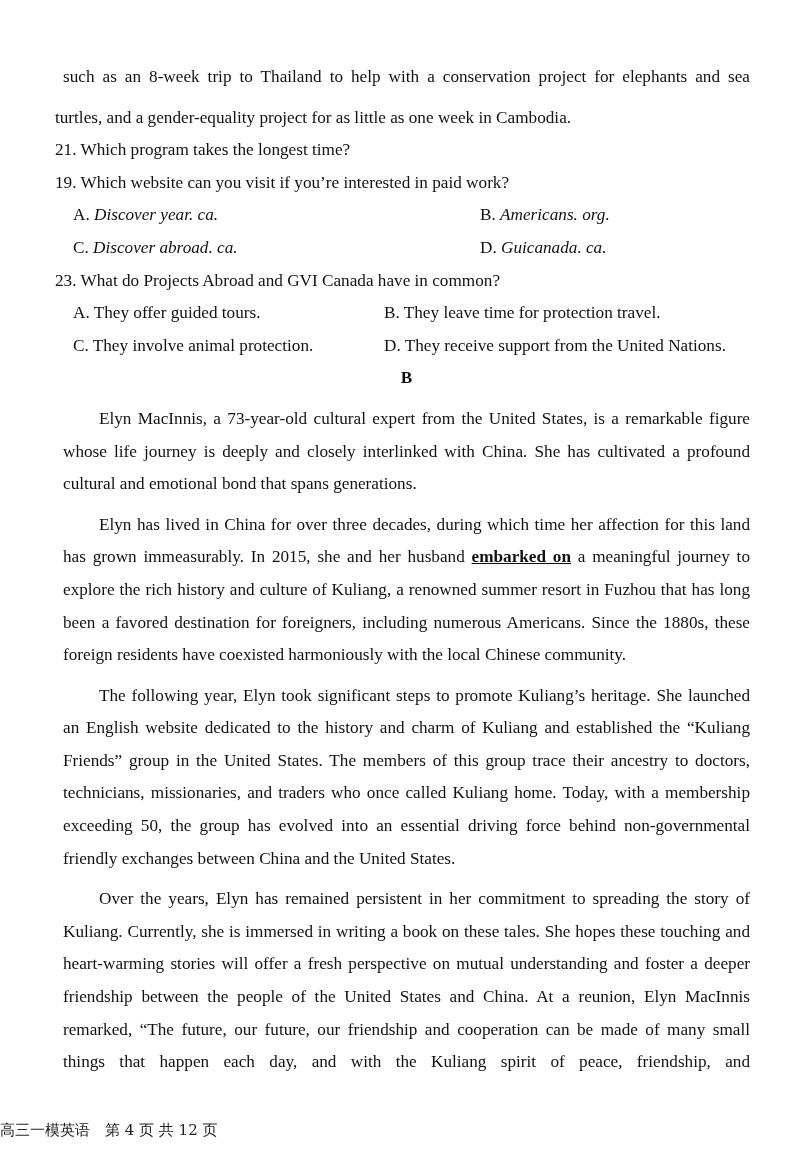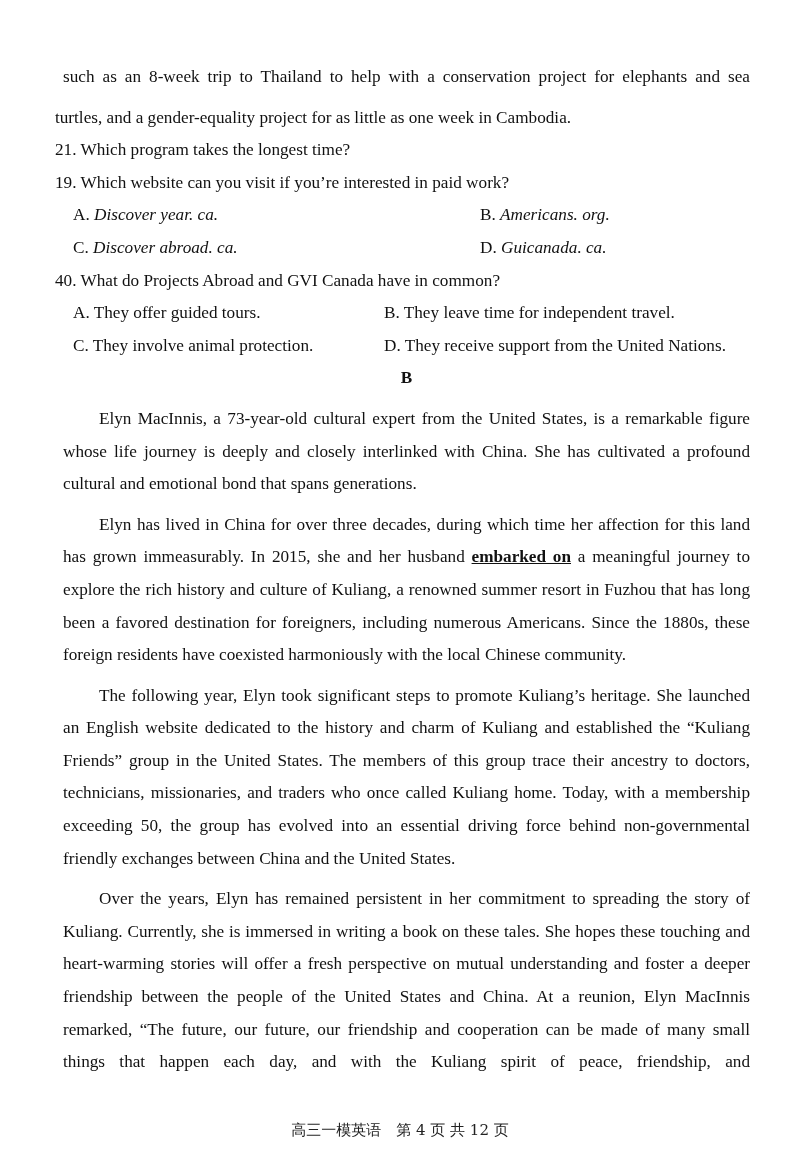--- a/index.html
+++ b/index.html
@@ -17,21 +17,21 @@
     font-size: 17.2px; line-height: 32.6px; text-align: justify;
     text-align-last: left; margin: 8px;
   }
   .indent { text-indent: 36px; }
   .opts { position: relative; height: 32.6px; font-size: 17.2px; line-height: 32.6px; }
   .opt { position: absolute; top: 0; white-space: nowrap; }
   .i { font-style: italic; }
   .sec-title { text-align: center; font-weight: bold; font-size: 17.2px; line-height: 32.6px; height: 32.6px; }
   .emph { font-weight: bold; text-decoration: underline; }
   .footer {
-    position: absolute; top: 1121px; left: 0; width: 800px; text-align: center;
+    position: absolute; top: 1121px; left: 0; width: 800px; 
     font-size: 15px; font-family: "DejaVu Serif", serif; color: #222;
   }
 </style>
 </head>
 <body>
 
 <div class="page">
   <p class="para" style="text-align-last: justify;"><span>such as an 8-week trip to Thailand to help with a conservation project for elephants and sea</span></p>
   <div class="line">turtles, and a gender-equality project for as little as one week in Cambodia.</div>
 
@@ -40,24 +40,24 @@
   <div class="line">19. Which website can you visit if you’re interested in paid work?</div>
   <div class="opts">
     <span class="opt" style="left:18px"><span>A.</span> <span class="i">Discover year. ca.</span></span>
     <span class="opt" style="left:425px"><span>B.</span> <span class="i">Americans. org.</span></span>
   </div>
   <div class="opts">
     <span class="opt" style="left:18px"><span>C.</span> <span class="i">Discover abroad. ca.</span></span>
     <span class="opt" style="left:425px"><span>D.</span> <span class="i">Guicanada. ca.</span></span>
   </div>
 
-  <div class="line">40. What do Projects Abroad and GVI Canada have in common?</div>
+  <div class="line">23. What do Projects Abroad and GVI Canada have in common?</div>
   <div class="opts">
     <span class="opt" style="left:18px"><span>A.</span> <span>They offer guided tours.</span></span>
-    <span class="opt" style="left:329px"><span>B.</span> <span>They leave time for independent travel.</span></span>
+    <span class="opt" style="left:329px"><span>B.</span> <span>They leave time for protection travel.</span></span>
   </div>
   <div class="opts">
     <span class="opt" style="left:18px"><span>C.</span> <span>They involve animal protection.</span></span>
     <span class="opt" style="left:329px"><span>D.</span> <span>They receive support from the United Nations.</span></span>
   </div>
 
   <div class="sec-title">B</div>
   <p class="para indent">Elyn MacInnis, a 73-year-old cultural expert from the United States, is a remarkable figure whose life journey is deeply and closely interlinked with China. She has cultivated a profound cultural and emotional bond that spans generations.</p>
   <p class="para indent"><span>Elyn has lived in China for over three decades, during which time her affection for this land has grown immeasurably. In 2015, she and her husband </span><span class="emph">embarked on</span><span> a meaningful journey to explore the rich history and culture of Kuliang, a renowned summer resort in Fuzhou that has long been a favored destination for foreigners, including numerous Americans. Since the 1880s, these foreign residents have coexisted harmoniously with the local Chinese community.</span></p>
   <p class="para indent">The following year, Elyn took significant steps to promote Kuliang’s heritage. She launched an English website dedicated to the history and charm of Kuliang and established the “Kuliang Friends” group in the United States. The members of this group trace their ancestry to doctors, technicians, missionaries, and traders who once called Kuliang home. Today, with a membership exceeding 50, the group has evolved into an essential driving force behind non-governmental friendly exchanges between China and the United States.</p>

